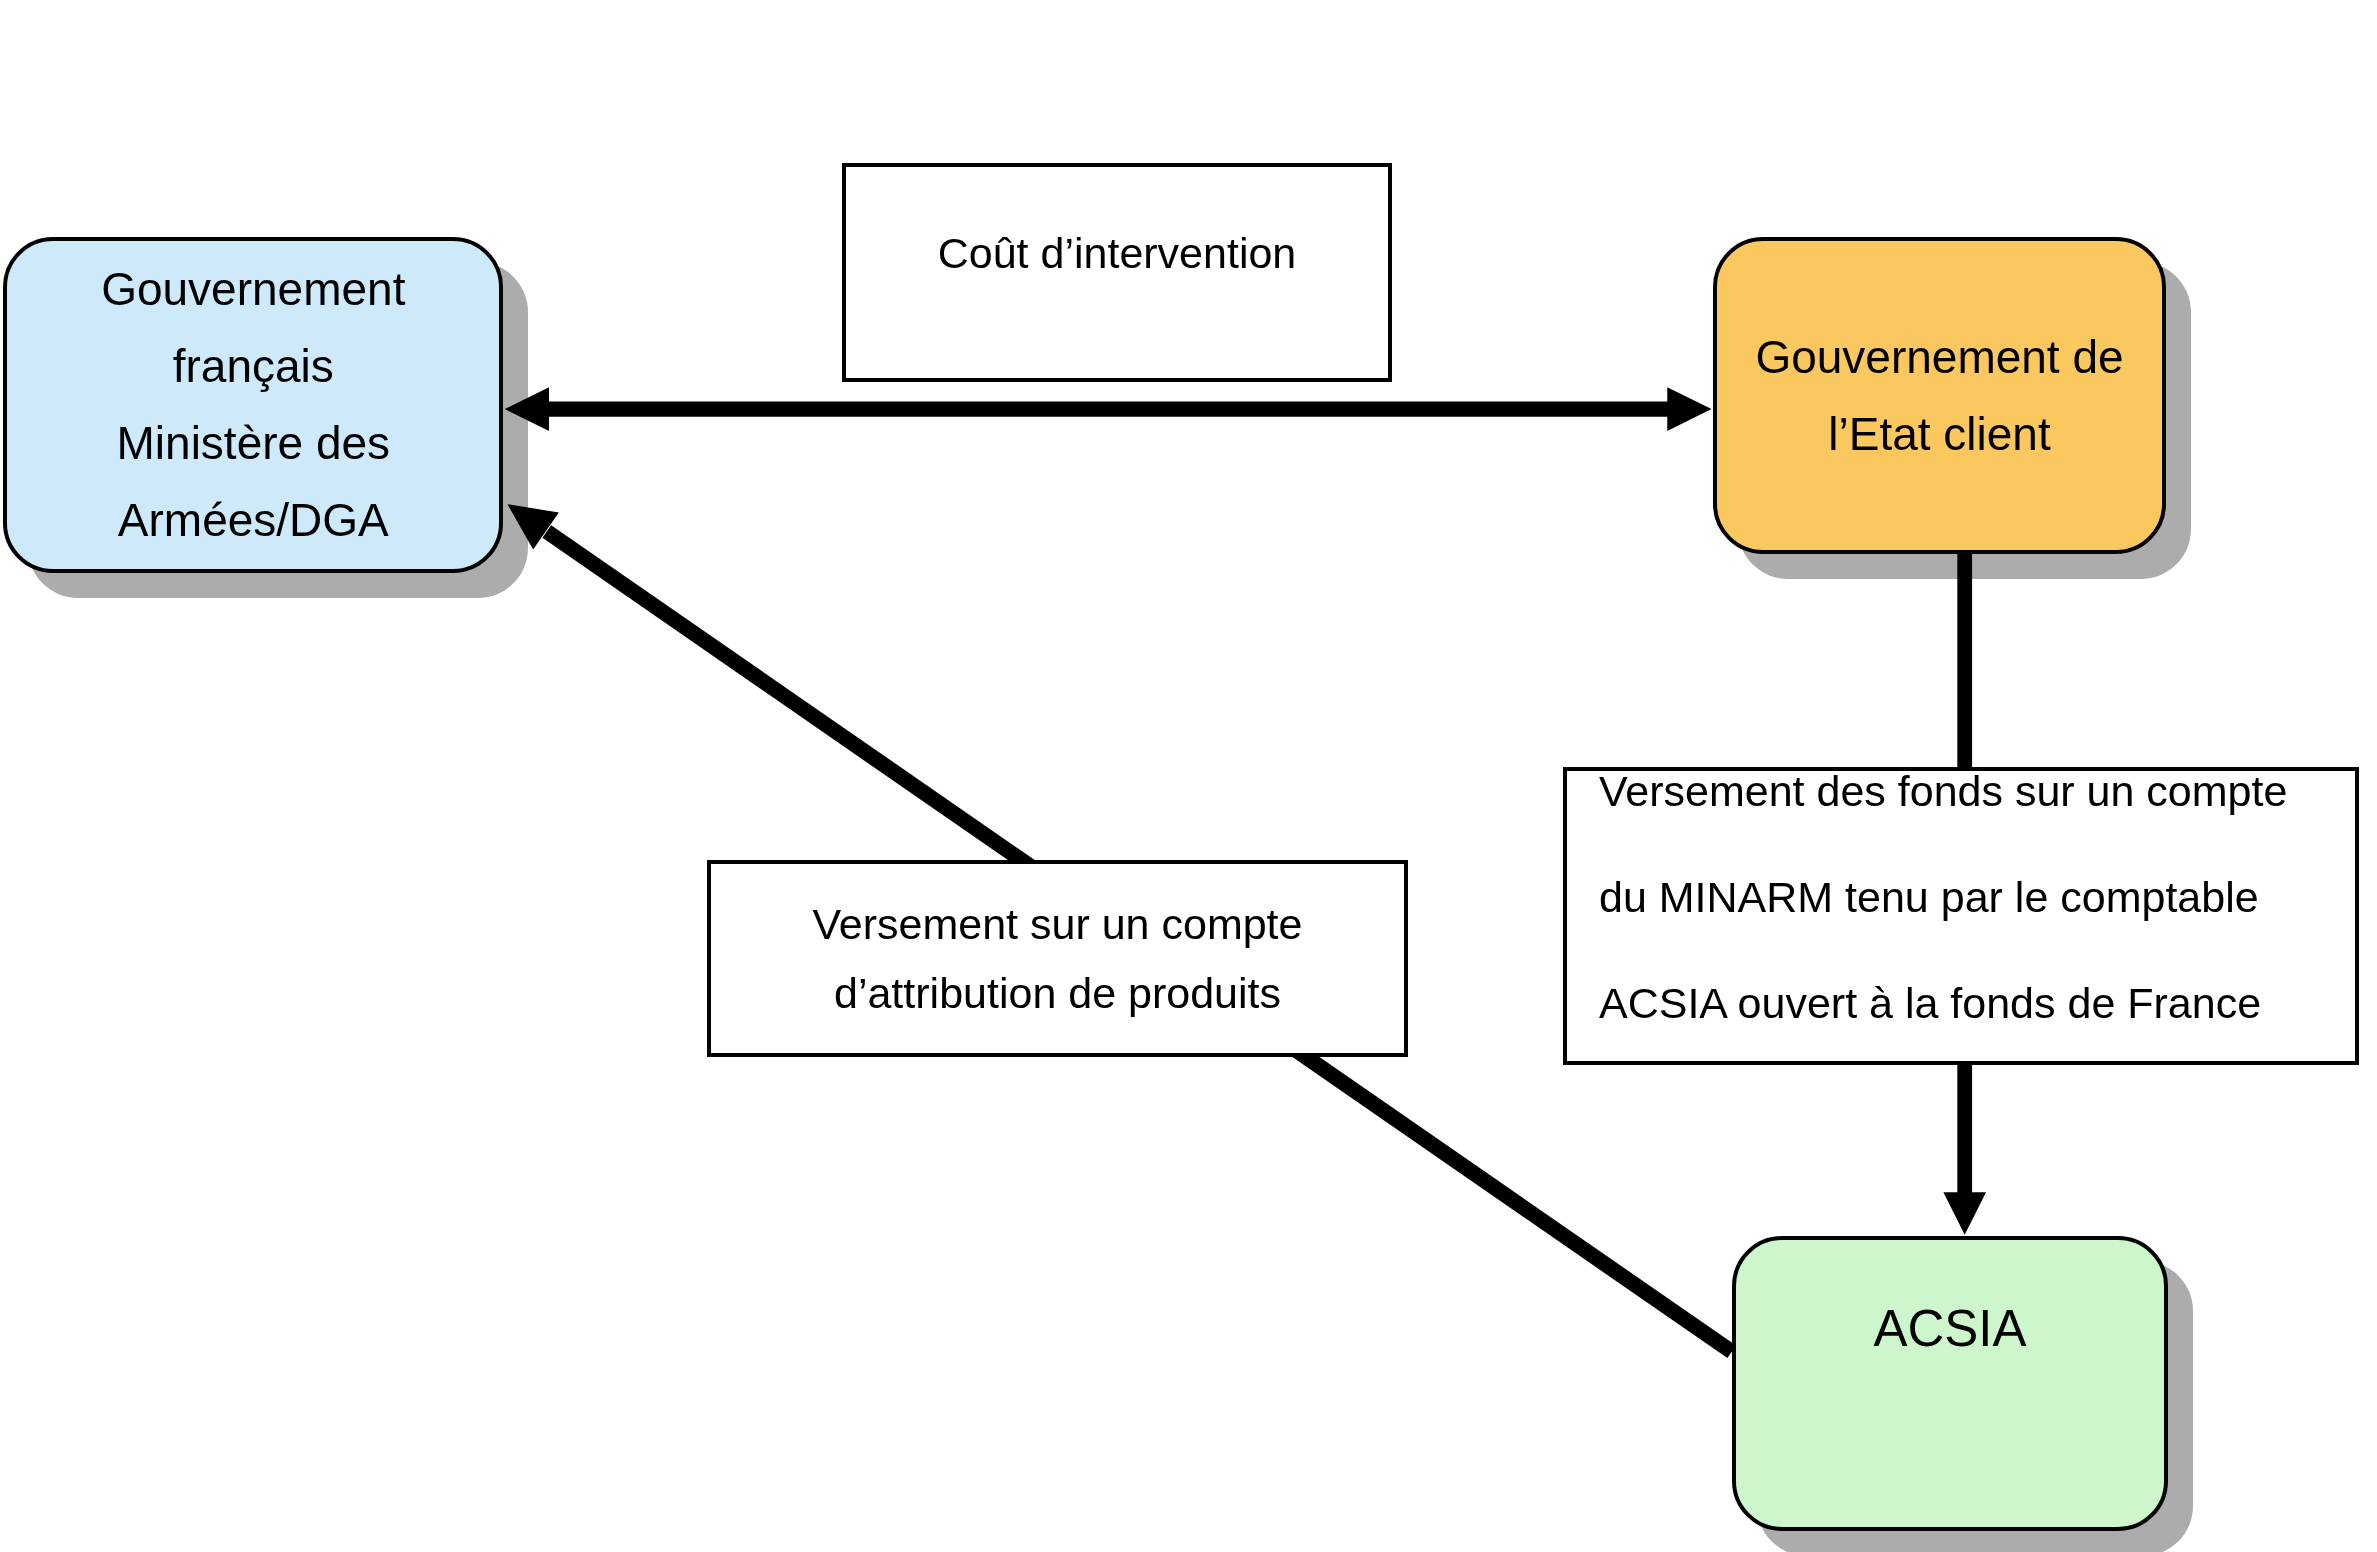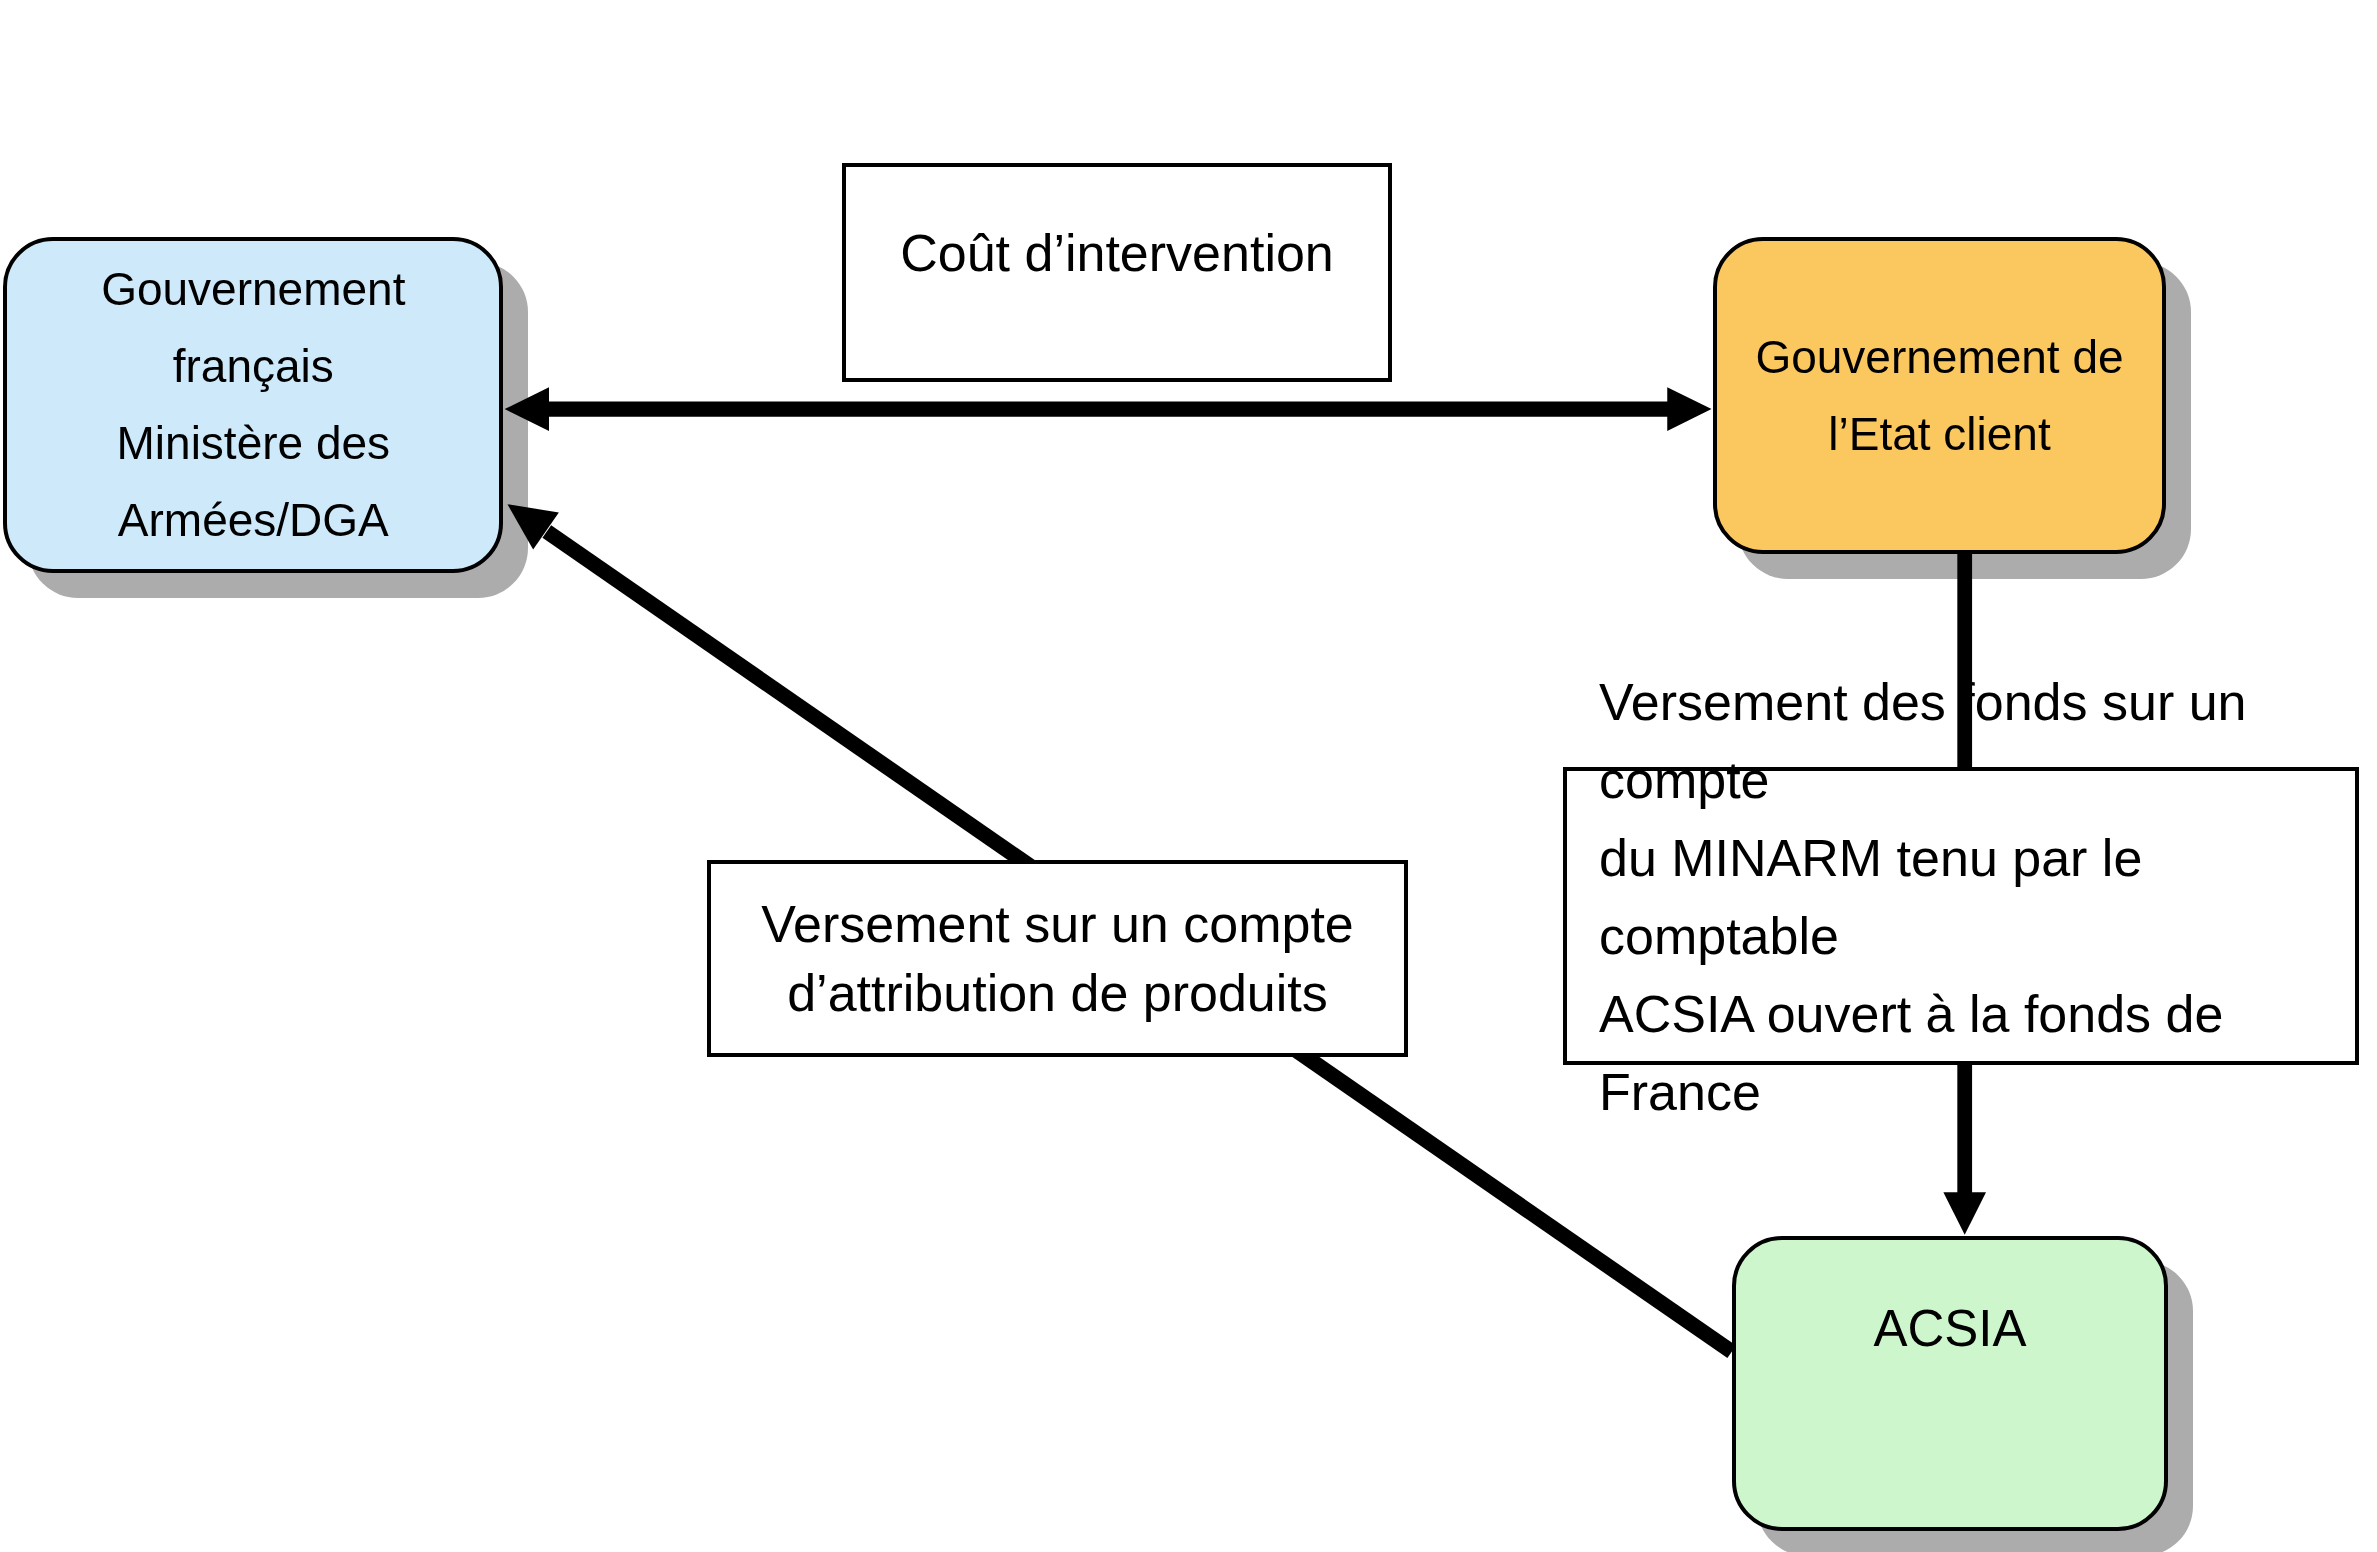--- a/index.html
+++ b/index.html
@@ -27,33 +27,33 @@
     z-index:1;
   }
   .annotation{
     position:absolute;
     box-sizing:border-box;
     border:4.9px solid #000;
     background:#ffffff;
     display:flex;
     flex-direction:column;
     justify-content:center;
-    font-size:52px;
+    font-size:43px;
     font-weight:400;
     line-height:69px;
     z-index:3;
   }
   .annotation.centered{align-items:center;text-align:center;}
   .annotation.left{align-items:flex-start;text-align:left;}
   #node-gov-fr{left:3.3px;top:237px;width:500px;height:336px;}
   #node-gov-client{left:1713px;top:237px;width:453px;height:317px;}
   #node-acsia{left:1732px;top:1236px;width:436px;height:295px;padding-bottom:110px;font-size:51px;}
   #ann-cout{left:842px;top:163px;width:550px;height:219px;padding-bottom:38px;}
   #ann-versement-compte{left:707px;top:860px;width:701px;height:197px;}
-  #ann-versement-fonds{left:1563px;top:767px;width:796px;height:298px;padding-left:32px;padding-bottom:38px;line-height:78px;}
+  #ann-versement-fonds{left:1563px;top:767px;width:796px;height:298px;padding-left:32px;padding-bottom:38px;line-height:78px;gap:28px;}
   #arrow-layer{
     position:absolute;left:0;top:0;width:2377px;height:1552px;
     z-index:2;pointer-events:none;
   }
   .line{display:block;}
 </style>
 </head>
 <body>
 
 <div class="node" id="node-gov-fr" style="background: rgb(205, 233, 250);">

